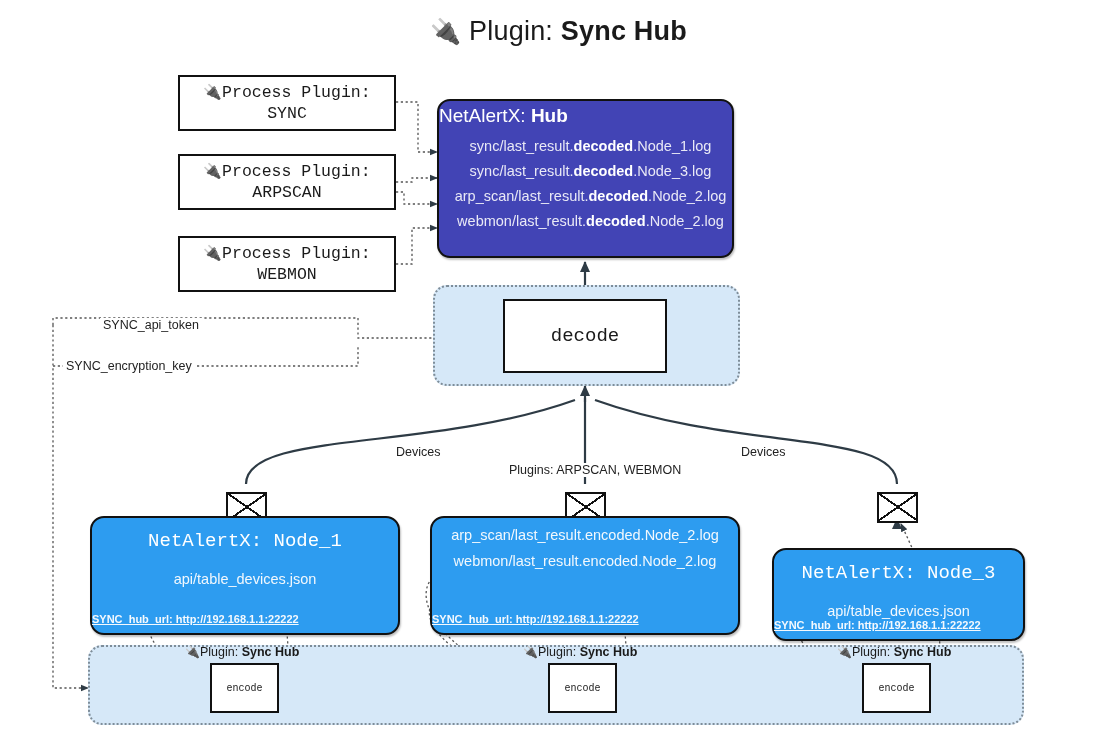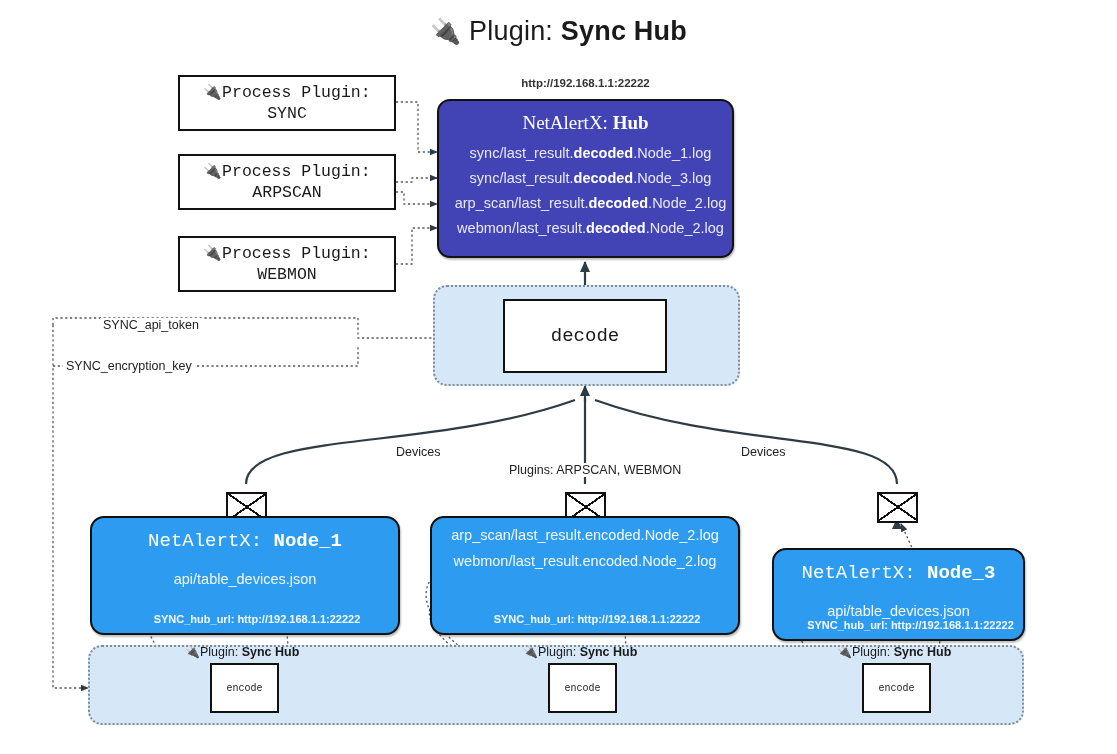--- a/index.html
+++ b/index.html
@@ -22,22 +22,22 @@
   .pbox .inner{font-family:"Liberation Mono","DejaVu Sans Mono",monospace;
         font-size:16.5px;line-height:1.28;text-align:center;white-space:nowrap;}
   .pbox .l1{display:block;}
   .pbox .l2{display:block;}
   .pbox .plug{font-family:"Liberation Sans",sans-serif;font-size:15px;}
 
   
   .hub{position:absolute;left:437px;top:99px;width:297px;height:159px;
        background:#4244b5;border:2px solid #111;border-radius:13px;
        box-sizing:border-box;box-shadow:1px 2px 2px rgba(0,0,0,.25);}
-  .hub .hubtitle{text-align:center;margin-top:11px;color:#fff;
-       font-family:Liberation Serif, serif;font-size:19px;}
+  .hub .hubtitle{margin-top:4px;color:#fff;
+       font-family:Liberation Sans, sans-serif;font-size:19px;}
   .hub .hubtitle b{font-weight:700;}
   .hub .logs{margin-top:7px;}
   .hub .log{color:#e9e9f6;font-size:14.5px;line-height:25px;text-align:center;
        white-space:nowrap;padding-left:10px;}
   .hub .log b{font-weight:700;color:#ffffff;}
   .huburl{position:absolute;left:437px;top:77px;width:297px;text-align:center;
        font-size:11.5px;color:#333;font-weight:600;}
 
   
   .lb{position:absolute;background:#d6e8f8;border:2px dotted #7e8d99;
@@ -56,25 +56,25 @@
   .pluglabel .plug{font-size:12px;}
   .pluglabel b{font-weight:700;}
   #plug-label-1{left:185px;} #plug-label-2{left:523px;} #plug-label-3{left:837px;}
 
   
   .node{position:absolute;background:#2d9cf0;border:2px solid #111;
         border-radius:14px;box-sizing:border-box;
         box-shadow:1px 2px 2px rgba(0,0,0,.25);}
   .node .ntitle{text-align:center;color:#fff;margin-top:12px;
         font-family:"Liberation Mono","DejaVu Sans Mono",monospace;font-size:19px;}
-  .node .ntitle b{font-weight:700;}
+  .node .ntitle b{font-weight:400;}
   .node .nline{text-align:center;color:#f2f8fd;font-size:14.5px;line-height:26px;
         white-space:nowrap;}
-  .node .nfoot{position:absolute;left:12px;bottom:8px;width:100%;text-align:center;
-        font-size:11px;color:#f4f9fe;font-weight:600;white-space:nowrap;}
+  .node .nfoot{position:absolute;left:0;bottom:8px;width:100%;text-align:left;
+        font-size:11px;color:#f4f9fe;font-weight:600;white-space:nowrap;text-decoration:underline;}
   #node-1{left:90px;top:516px;width:310px;height:119px;}
   #node-2{left:430px;top:516px;width:310px;height:119px;}
   #node-3{left:772px;top:516px;width:253px;height:93px;margin-top:32px;}
   #node-1 .nline, #node-3 .nline{margin-top:14px;}
   #node-2 .logs{margin-top:4px;}
 
   
   .env{position:absolute;width:41px;height:31px;background:#fff;
        border:2px solid #111;box-sizing:border-box;}
   .env:before,.env:after{content:"";position:absolute;left:-1px;top:-1px;
@@ -172,21 +172,20 @@
     </div>
   </div>
 
   <div class="pbox" id="pbox-3" style="left:178px;top:236px;">
     <div class="inner">
       <span class="l1"><span class="plug">🔌</span><span>Process Plugin:</span></span>
       <span class="l2">WEBMON</span>
     </div>
   </div>
 
-  <div class="huburl">http://192.168.1.1:22222</div>
   <div class="hub">
     <div class="hubtitle">
       <span>NetAlertX: </span><b>Hub</b>
     </div>
     <div class="logs">
       <div class="log"><span>sync/last_result.</span><b>decoded</b><span>.Node_1.log</span></div>
       <div class="log"><span>sync/last_result.</span><b>decoded</b><span>.Node_3.log</span></div>
       <div class="log"><span>arp_scan/last_result.</span><b>decoded</b><span>.Node_2.log</span></div>
       <div class="log"><span>webmon/last_result.</span><b>decoded</b><span>.Node_2.log</span></div>
     </div>

